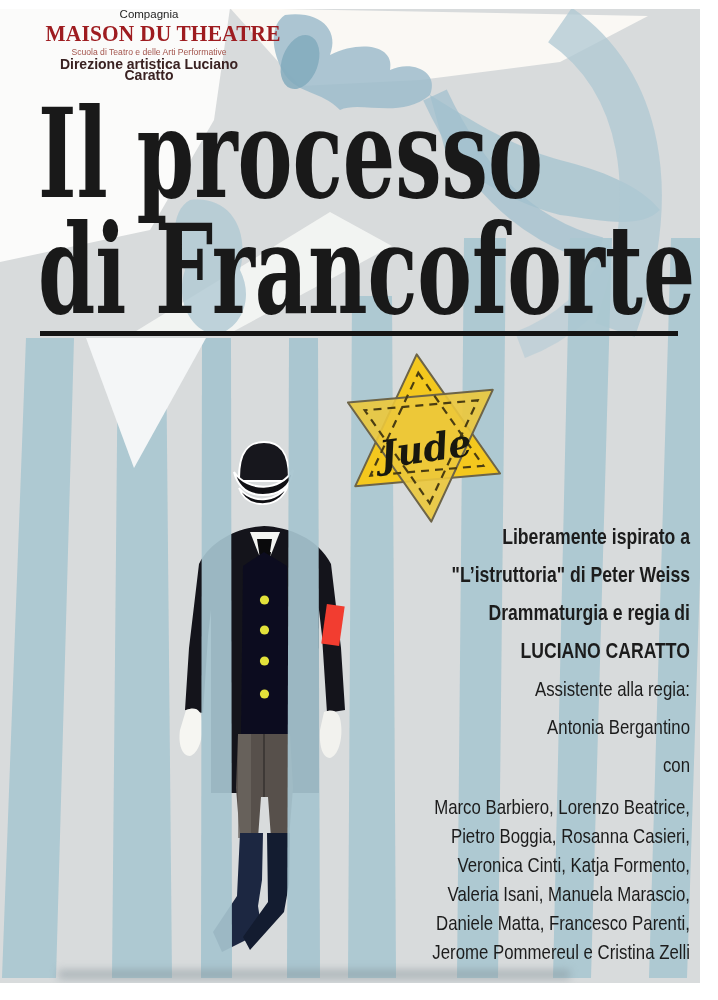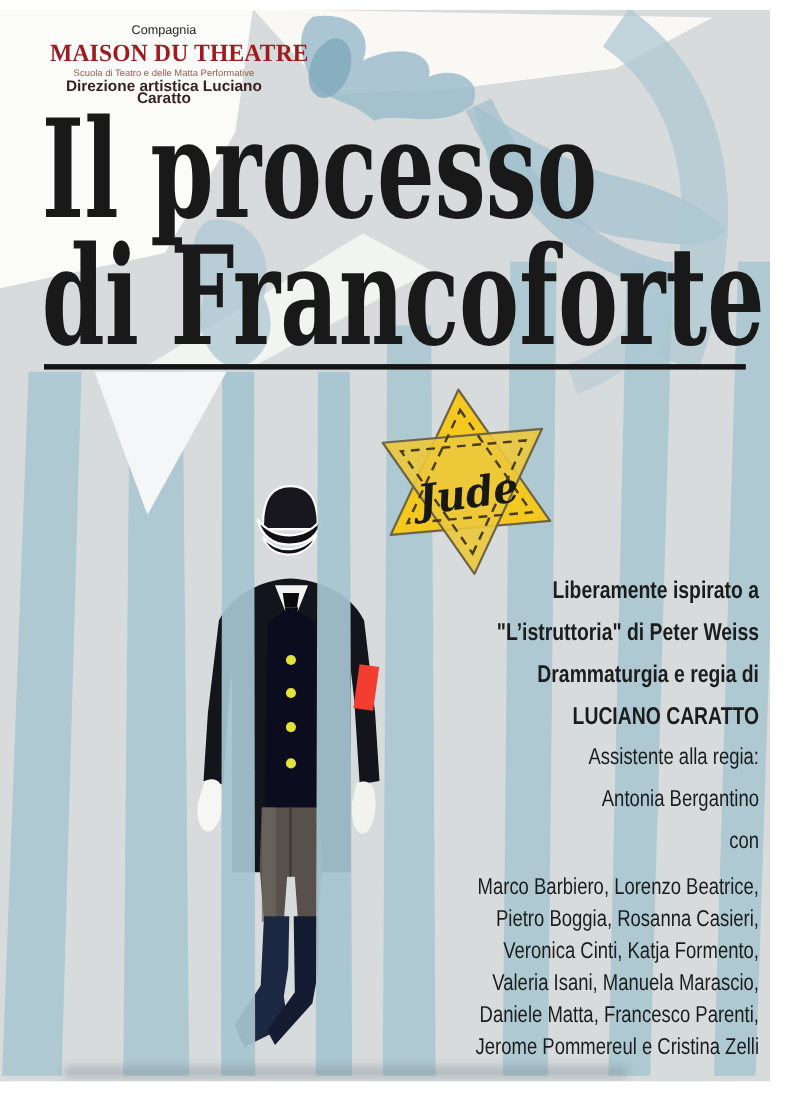--- a/index.html
+++ b/index.html
@@ -3,21 +3,21 @@
 <meta charset="utf-8">
 <style>
   html,body{margin:0;padding:0;background:#ffffff;}
   .poster{
     position:relative;width:718px;height:1000px;background:#ffffff;
     overflow:hidden;font-family:"Liberation Sans",sans-serif;
   }
   .art{position:absolute;left:0;top:0;}
 
   
-  .logo{position:absolute;left:40px;top:22px;width:218px;text-align:center;z-index:5;}
+  .logo{position:absolute;left:40px;top:8px;width:218px;text-align:center;z-index:5;}
   .logo-compagnia{font-size:11.5px;color:#1e1e1e;line-height:13px;}
   .logo-name{
     font-family:"Liberation Serif",serif;font-size:22.5px;font-weight:700;
     color:#9e1c20;line-height:25px;letter-spacing:.2px;
     transform:scaleX(.95);transform-origin:50% 0;white-space:nowrap;
   }
   .logo-sub{font-size:8.6px;color:#a3544c;line-height:10px;margin-top:1px;}
   .logo-dir{font-size:14px;font-weight:700;color:#3a2222;line-height:11px;margin-top:2px;}
 
   
@@ -122,21 +122,21 @@
     <rect x="40" y="331" width="638" height="5" fill="#141414"></rect>
 
     <rect x="700" y="0" width="18" height="1000" fill="#ffffff"></rect>
     <rect x="0" y="0" width="718" height="9" fill="#ffffff"></rect>
     <rect x="0" y="983" width="718" height="17" fill="#ffffff"></rect>
   </svg>
 
   <div class="logo">
     <div class="logo-compagnia">Compagnia</div>
     <div class="logo-name">MAISON DU THEATRE</div>
-    <div class="logo-sub">Scuola di Teatro e delle Matta Performative</div>
+    <div class="logo-sub">Scuola di Teatro e delle Arti Performative</div>
     <div class="logo-dir">Direzione artistica Luciano Caratto</div>
   </div>
 
   <div class="credits">
     <div class="c-line">Liberamente ispirato a</div>
     <div class="c-line">"L’istruttoria" di Peter Weiss</div>
     <div class="c-line">Drammaturgia e regia di</div>
     <div class="c-line">LUCIANO CARATTO</div>
     <div class="c-line reg">Assistente alla regia:</div>
     <div class="c-line reg">Antonia Bergantino</div>

